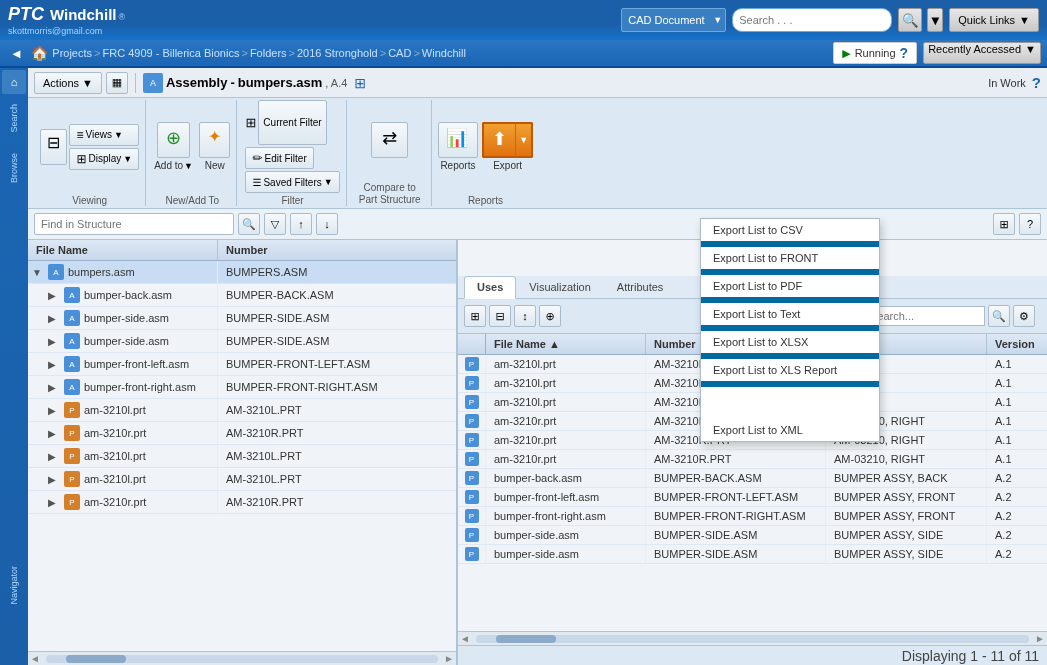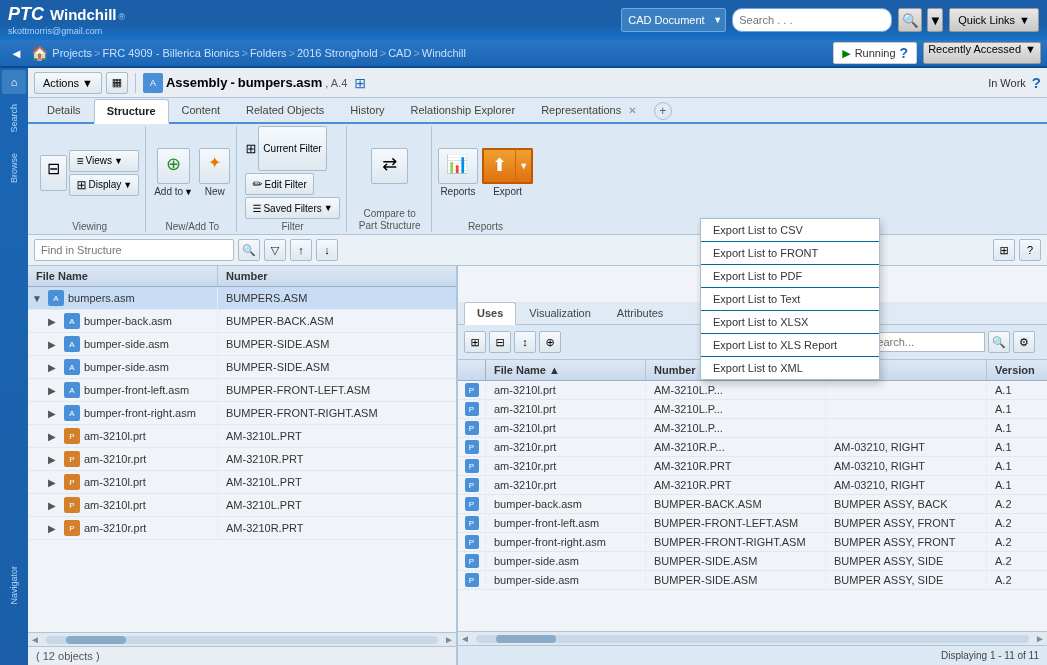--- a/index.html
+++ b/index.html
@@ -88,27 +88,27 @@
     
     .right-toolbar { background: #dce8f4; border-bottom: 1px solid #b0c4d8; padding: 3px 6px; display: flex; align-items: center; gap: 3px; }
 
     
     .h-scroll { height: 14px; background: #e0e8f0; border-top: 1px solid #b0c4d8; display: flex; align-items: center; }
     .h-scroll-track { flex: 1; height: 8px; background: #c8d8e8; border-radius: 4px; margin: 0 4px; position: relative; }
     .h-scroll-thumb { width: 60px; height: 8px; background: #8aaac8; border-radius: 4px; position: absolute; left: 20px; }
 
     
     .status-bar { background: #dce8f4; border-top: 1px solid #b0c4d8; height: 20px; display: flex; align-items: center; justify-content: flex-end; padding: 0 8px; }
-    .status-text { font-size: 10px; color: #444; }
+    .status-text { font-size: 14px; color: #444; }
 
     
     .dropdown-menu { position: absolute; top: 218px; left: 700px; background: white; border: 1px solid #aabccc; box-shadow: 2px 4px 8px rgba(0,0,0,0.2); z-index: 100; width: 180px; }
-    .dropdown-item { padding: 5px 12px; font-size: 11px; color: #333; cursor: pointer; border-bottom: 1px solid #0369a1; }
+    .dropdown-item { padding: 5px 12px; font-size: 11px; color: #333; cursor: pointer; border-bottom: 6px solid #0369a1; }
     .dropdown-item.highlighted { background: #dde8f4; }
-    .dropdown-item:last-child { border-bottom: none; }
+    .dropdown-item:last-child { border-bottom: none; margin-top: 32px; }
 
     
     .right-table-header { display: flex; background: linear-gradient(180deg, #dde8f4, #c8d8ec); border-bottom: 1px solid #9ab0c8; }
     .right-table-body { flex: 1; overflow-y: auto; }
     .right-tr { display: flex; border-bottom: 1px solid #dde8f4; }
 
     
     .right-search-area { background: #f0f4f8; border-bottom: 1px solid #b0c4d8; padding: 3px 6px; display: flex; align-items: center; justify-content: flex-end; gap: 4px; }
     .right-search-input { height: 20px; width: 120px; border: 1px solid #aabccc; padding: 0 4px; font-size: 11px; }
   </style>
@@ -195,30 +195,20 @@
       <span style="font-size:13px;font-weight:bold;">bumpers.asm</span>
       <span style="font-size:11px;color:#555;">, <span>A.4</span></span>
       <span style="margin-left:4px;color:#1a66b4;font-size:14px;cursor:pointer;">⊞</span>
     </div>
     <div style="margin-left:auto;display:flex;align-items:center;gap:6px;">
       <span style="font-size:11px;color:#333;">In Work</span>
       <span style="color:#1a66b4;font-size:15px;font-weight:bold;cursor:pointer;">?</span>
     </div>
   </div>
 
-  <div class="tab-bar">
-    <div class="tab">Details</div>
-    <div class="tab active">Structure</div>
-    <div class="tab">Content</div>
-    <div class="tab">Related Objects</div>
-    <div class="tab">History</div>
-    <div class="tab">Relationship Explorer</div>
-    <div class="tab">Representations <span class="tab-close">✕</span></div>
-    <button class="tab-add">+</button>
-  </div>
 
   <div class="toolbar">
 
     <div class="toolbar-group">
       <div class="toolbar-row">
         <button class="tb-btn" style="flex-direction:column;padding:3px 6px;min-height:36px;">
           <span style="font-size:16px;">⊟</span>
         </button>
         <div style="display:flex;flex-direction:column;gap:2px;">
           <button class="tb-btn">
@@ -427,23 +417,20 @@
     <div class="td" style="flex:1;">AM-3210R.PRT</div>
   </div>
         </div>
       <div class="h-scroll">
         <div style="font-size:10px;color:#888;padding:0 2px;">◄</div>
         <div class="h-scroll-track">
           <div class="h-scroll-thumb"></div>
         </div>
         <div style="font-size:10px;color:#888;padding:0 2px;">►</div>
       </div>
-      <div style="background:#e8eef4;border-top:1px solid #b0c4d8;padding:3px 8px;font-size:11px;color:#555;">
-        <span>( 12 objects )</span>
-      </div>
     </div>
 
     <div class="right-panel">
 
       <div class="sub-tab-bar">
         <div class="sub-tab active">Uses</div>
         <div class="sub-tab">Visualization</div>
         <div class="sub-tab">Attributes</div>
       </div>
 

